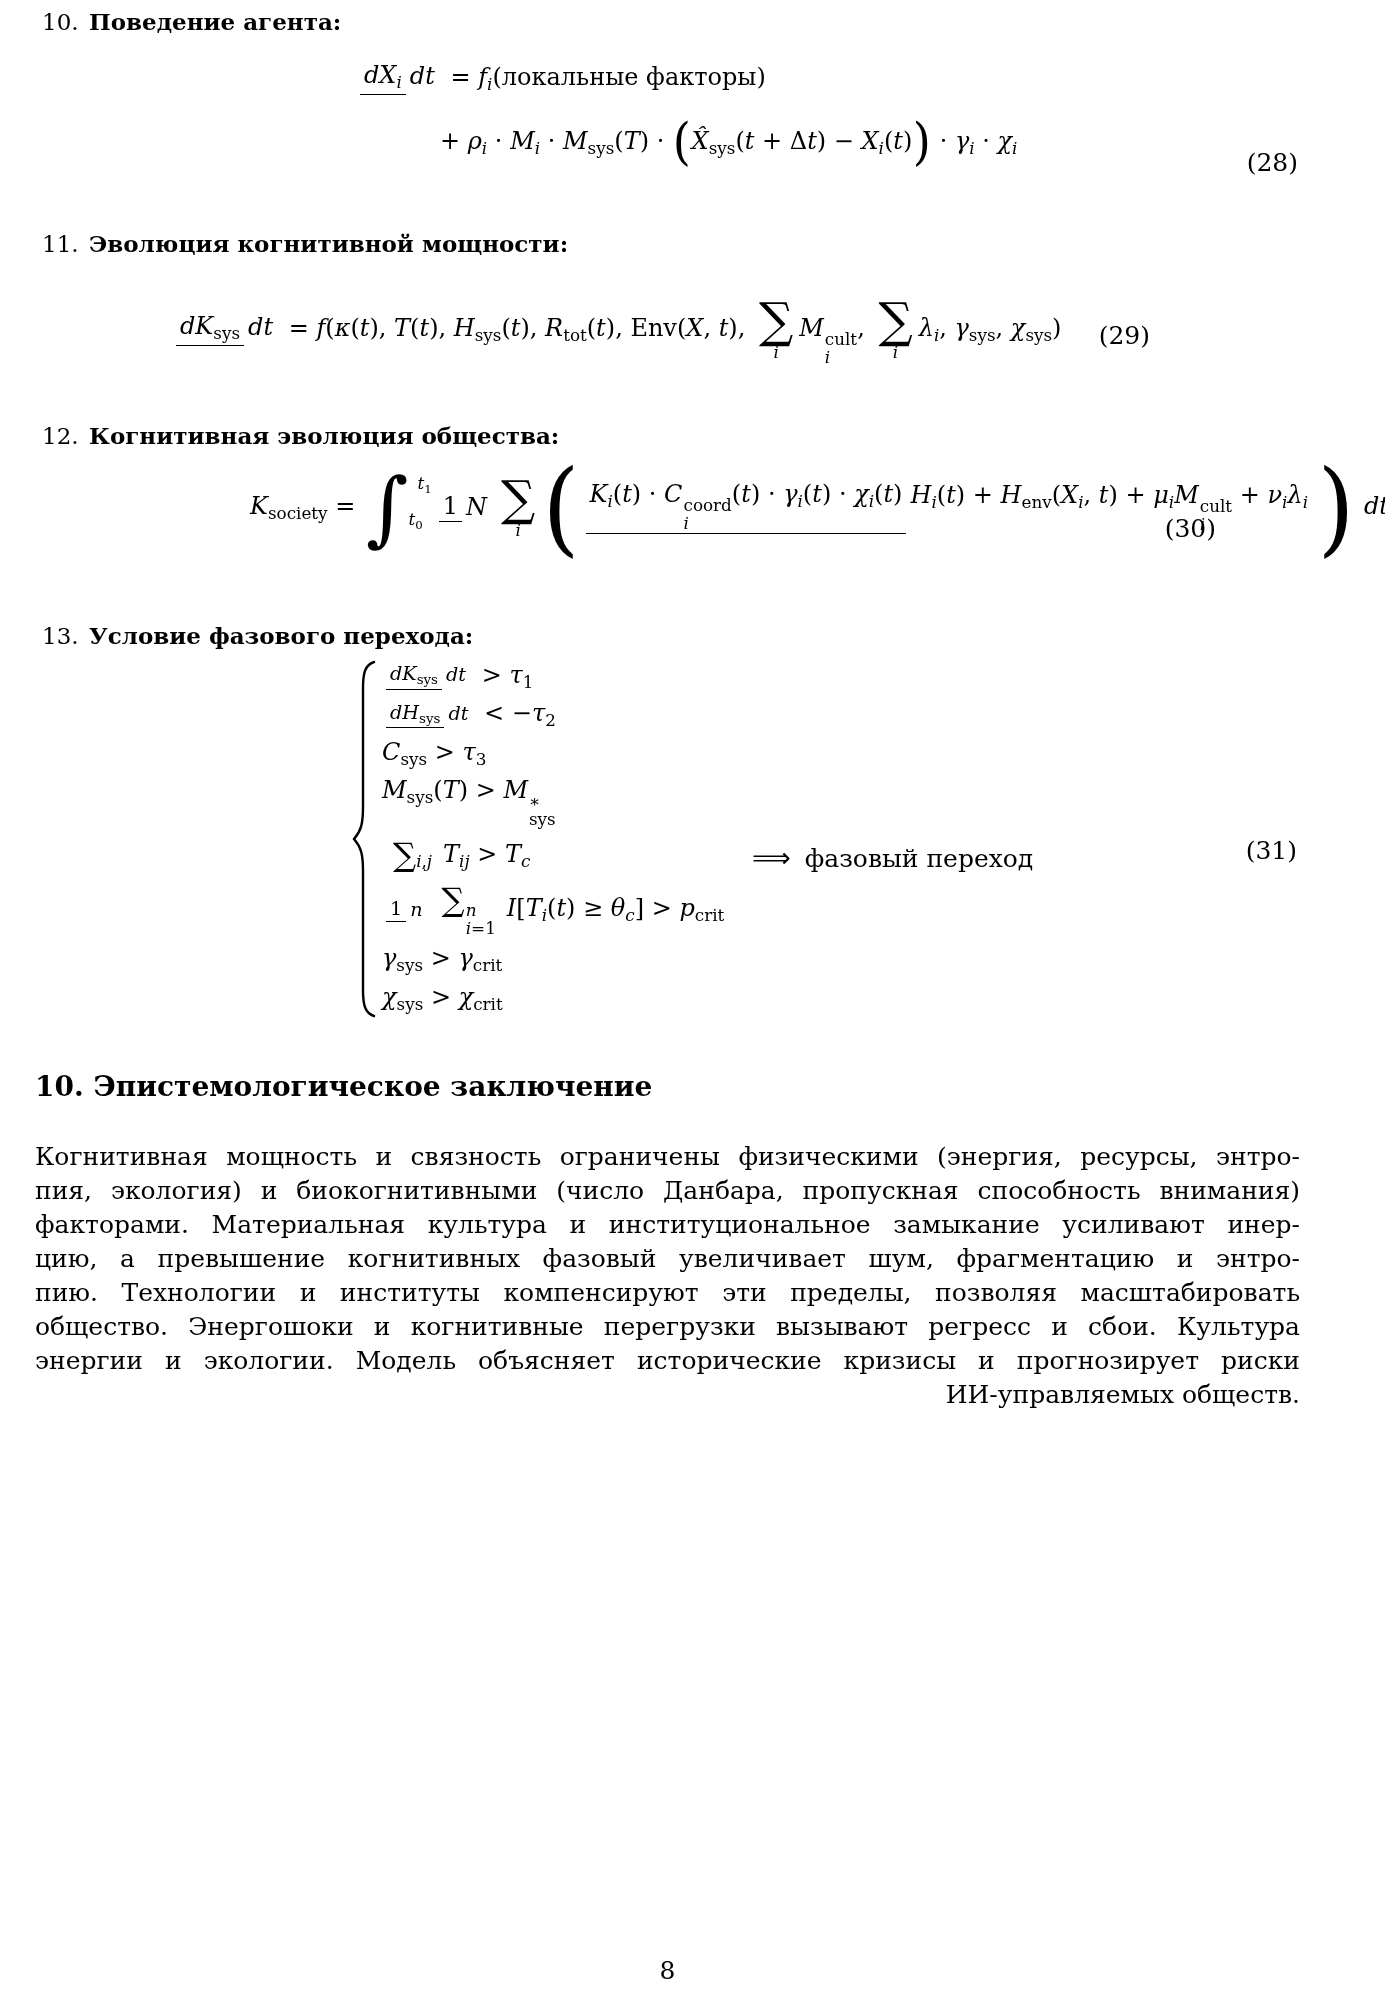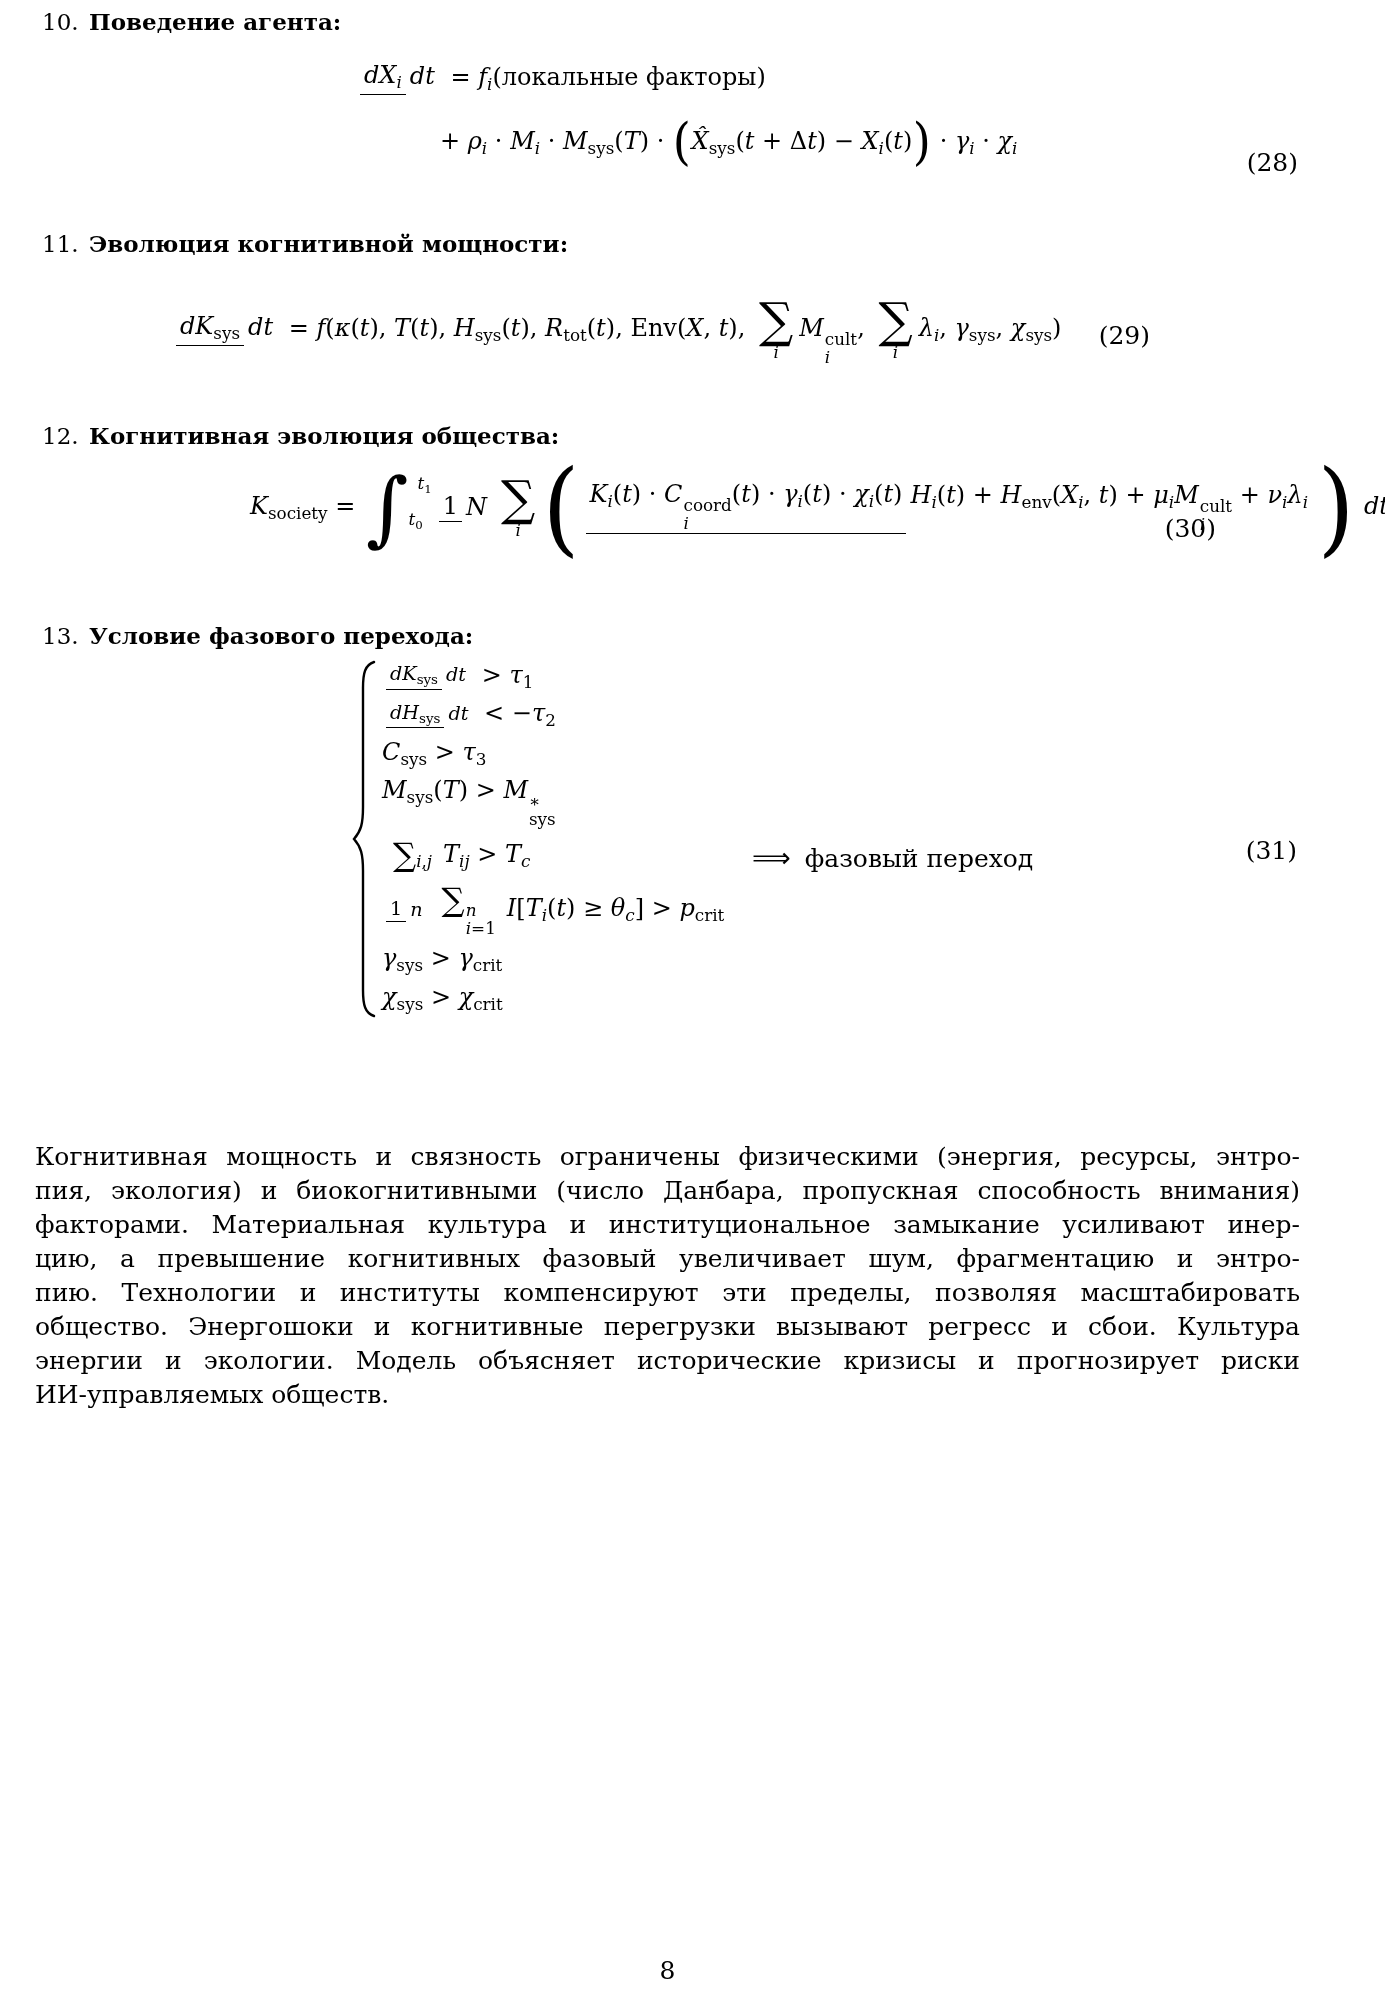--- a/index.html
+++ b/index.html
@@ -50,21 +50,21 @@
   .case-line{white-space:nowrap;line-height:1.15;}
   .arrowrow{position:absolute;left:752px;top:840px;font-size:25px;white-space:nowrap;}
   .arrowrow .arr{font-family:"DejaVu Sans","DejaVu Serif",sans-serif;font-size:27px;}
   .arrowrow .concl{margin-left:14px;}
 
   
   .section-title{position:absolute;left:35px;top:1070px;font-size:28px;font-weight:bold;}
   .body-par{position:absolute;left:35px;top:1140px;width:1265px;
             font-size:25px;line-height:34px;}
   .body-par .jline{text-align:justify;text-align-last:justify;}
-  .body-par .lastline{text-align:left;}
+  .body-par .lastline{text-align:right;margin-left:20px;}
 
   .pagenum{position:absolute;left:35px;top:1956px;width:1265px;text-align:center;font-size:25px;}
 </style>
 </head>
 <body>
 
 <div class="page">
 
   <div class="list-item" style="top:8px">
     <span class="inum">10.</span><span class="ititle">Поведение агента:</span>
@@ -156,20 +156,21 @@
             <span class="ssrow"><span class="v">i</span><span class="r">=1</span></span>
           </span></span><span class="v">I</span><span class="r">[</span><span class="v">T</span><span class="sb"><span class="v">i</span></span><span class="r">(</span><span class="v">t</span><span class="r">) ≥ </span><span class="v">θ</span><span class="sb"><span class="v">c</span></span><span class="r">] &gt; </span><span class="v">p</span><span class="sb"><span class="r">crit</span></span></div>
       <div class="case-line"><span class="v">γ</span><span class="sb"><span class="r">sys</span></span><span class="r"> &gt; </span><span class="v">γ</span><span class="sb"><span class="r">crit</span></span></div>
       <div class="case-line"><span class="v">χ</span><span class="sb"><span class="r">sys</span></span><span class="r"> &gt; </span><span class="v">χ</span><span class="sb"><span class="r">crit</span></span></div>
     </div>
   <div class="eq arrowrow">
     <span class="arr">⟹</span><span class="concl">фазовый переход</span>
   </div>
   <div class="eqnum" style="top:836px;right:88px">(31)</div>
 
+  <div class="section-title">10. Эпистемологическое заключение</div>
 
   <div class="body-par">
       <div class="jline">Когнитивная мощность и связность ограничены физическими (энергия, ресурсы, энтро-</div>
       <div class="jline">пия, экология) и биокогнитивными (число Данбара, пропускная способность внимания)</div>
       <div class="jline">факторами. Материальная культура и институциональное замыкание усиливают инер-</div>
       <div class="jline">цию, а превышение когнитивных фазовый увеличивает шум, фрагментацию и энтро-</div>
       <div class="jline">пию. Технологии и институты компенсируют эти пределы, позволяя масштабировать</div>
       <div class="jline">общество. Энергошоки и когнитивные перегрузки вызывают регресс и сбои. Культура</div>
       <div class="jline">энергии и экологии. Модель объясняет исторические кризисы и прогнозирует риски</div>
       <div class="lastline">ИИ-управляемых обществ.</div>

